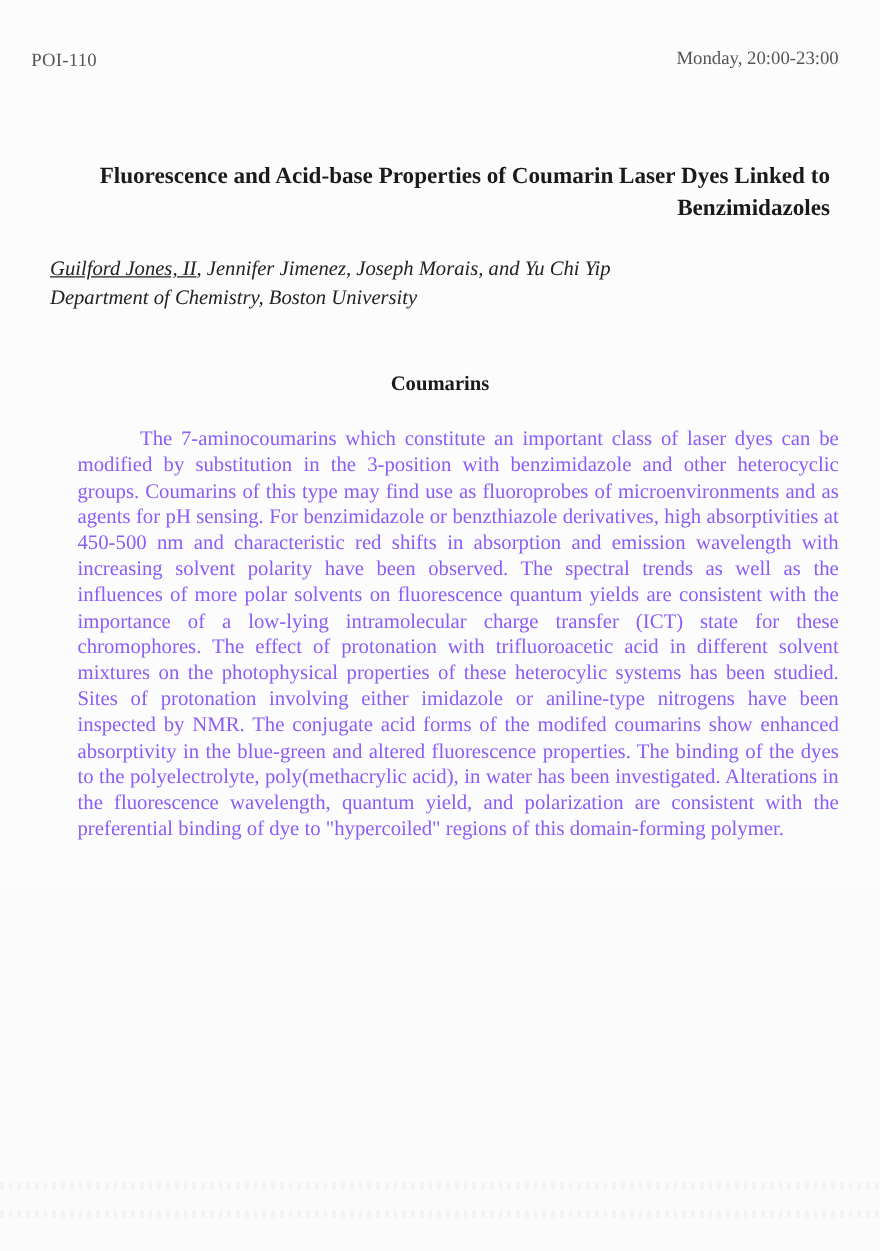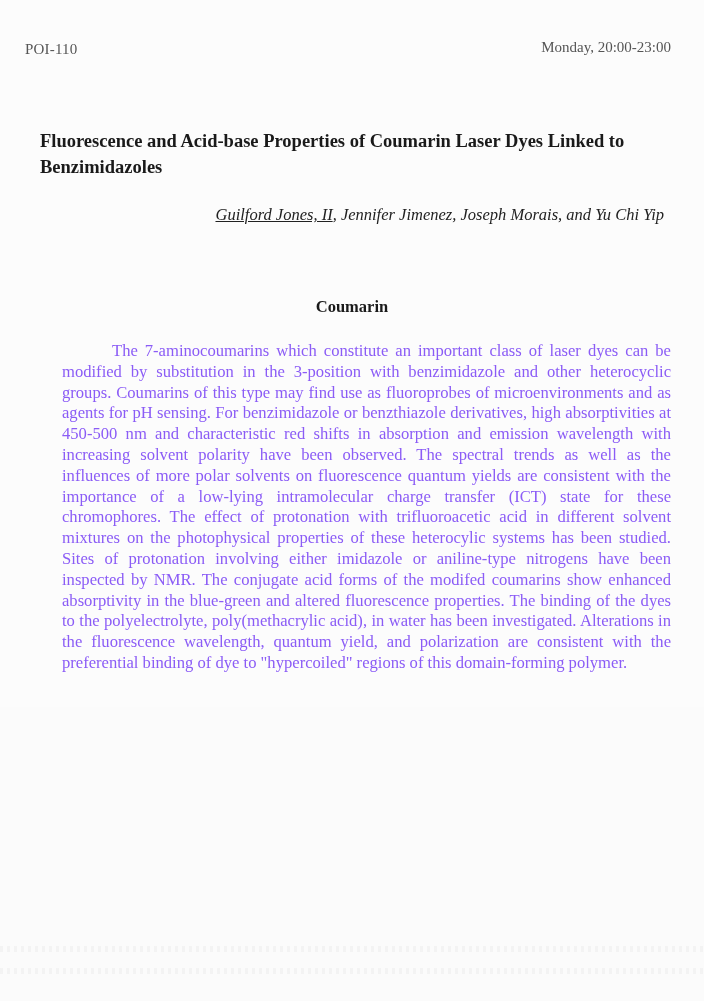--- a/index.html
+++ b/index.html
@@ -38,31 +38,31 @@
       position: absolute;
       right: 33px; top: 39px;
       font-size: 15px;
       color: #555;
       text-align: center;
     }
     .title {
       position: absolute;
       left: 40px; width: 624px;
       top: 128px;
-      text-align: left;
+      text-align: right;
       font-weight: bold;
       font-size: 18.5px;
       line-height: 26px;
       color: #1a1a1a;
     }
     .authors {
       position: absolute;
       left: 40px; width: 624px;
       top: 203px;
-      text-align: right;
+      text-align: left;
       font-style: italic;
       font-size: 16.5px;
       line-height: 23px;
       color: #222;
     }
     .authors .presenter {
       text-decoration: underline;
     }
     .abstract-heading {
       position: absolute;
@@ -95,20 +95,21 @@
   <div class="scan-noise" style="top:946px;"></div>
   <div class="scan-noise" style="top:968px;"></div>
 
   <div class="header-left">POI-110</div>
   <div class="header-right">Monday, 20:00-23:00</div>
 
   <div class="title">Fluorescence and Acid-base Properties of Coumarin Laser Dyes Linked to Benzimidazoles</div>
 
   <div class="authors">
     <div><span class="presenter">Guilford Jones, II</span><span>, Jennifer Jimenez, Joseph Morais, and Yu Chi Yip</span></div>
+    <div>Department of Chemistry, Boston University</div>
   </div>
 
-  <div class="abstract-heading">Coumarin</div>
+  <div class="abstract-heading">Coumarins</div>
 
   <div class="abstract-body">
     <p>The 7-aminocoumarins which constitute an important class of laser dyes can be modified by substitution in the 3-position with benzimidazole and other heterocyclic groups. Coumarins of this type may find use as fluoroprobes of microenvironments and as agents for pH sensing.  For benzimidazole or benzthiazole derivatives, high absorptivities at 450-500 nm and characteristic red shifts in absorption and emission wavelength with increasing solvent polarity have been observed.  The spectral trends as well as the influences of more polar solvents on fluorescence quantum yields are consistent with the importance of a low-lying intramolecular charge transfer (ICT) state for these chromophores. The effect of protonation with trifluoroacetic acid in different solvent mixtures on the photophysical properties of these heterocylic systems has been studied. Sites of protonation involving either imidazole or aniline-type nitrogens have been inspected by NMR.  The conjugate acid forms of the modifed coumarins show enhanced absorptivity in the blue-green and altered fluorescence properties.  The binding of the dyes to the polyelectrolyte, poly(methacrylic acid), in water has been investigated.  Alterations in the fluorescence wavelength, quantum yield, and polarization are consistent with the preferential binding of dye to "hypercoiled" regions of this domain-forming polymer.</p>
   </div>
 </div>
 
 </body></html>

